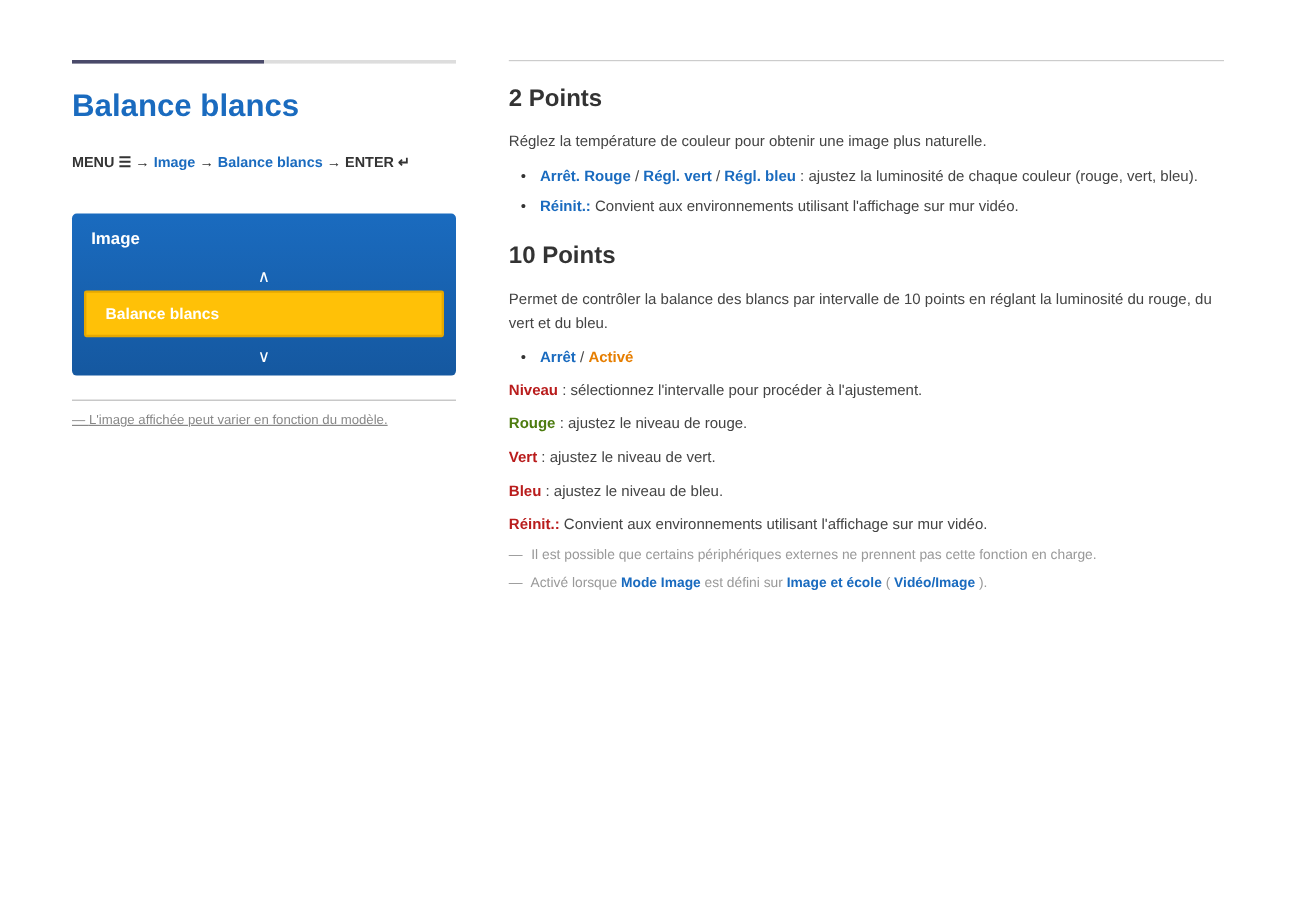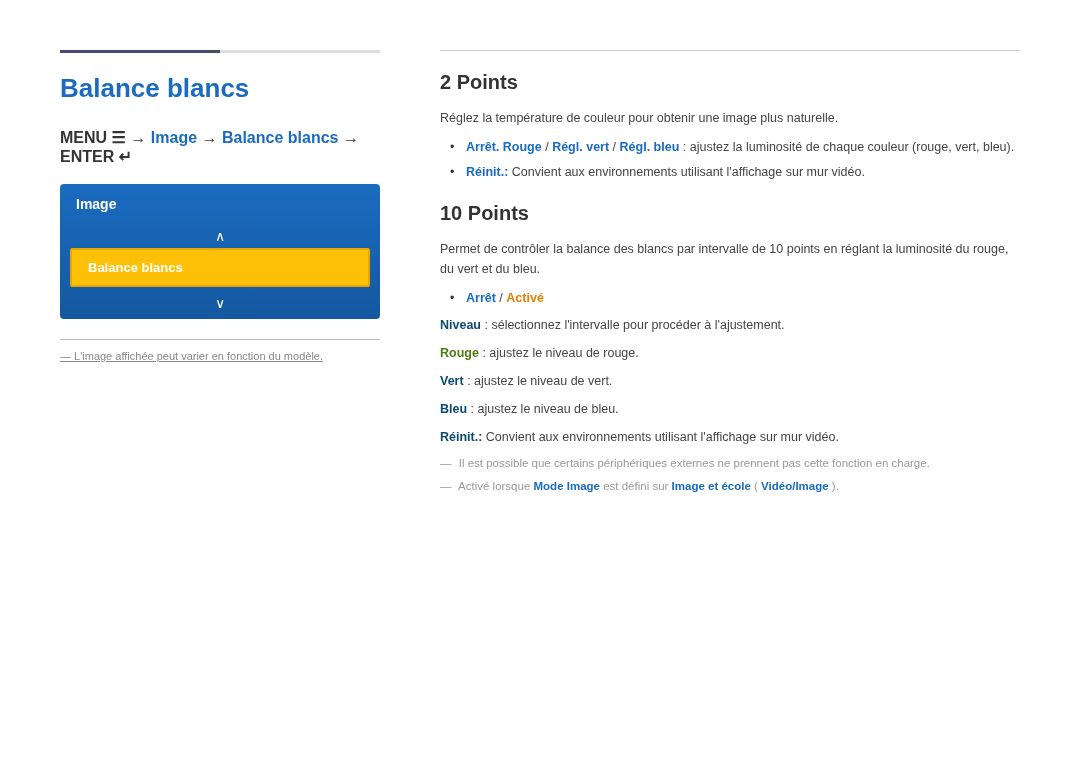--- a/index.html
+++ b/index.html
@@ -8,21 +8,21 @@
       background: #ffffff;
       color: #333;
       font-size: 13px;
       width: 1080px;
       min-height: 763px;
       overflow: hidden;
     }
     .page-container {
       display: flex;
       padding: 50px 60px 40px 60px;
-      gap: 40px;
+      gap: 24px;
     }
     .left-panel {
       width: 320px;
       flex-shrink: 0;
     }
     .right-panel {
       flex: 1;
       padding-left: 20px;
     }
     
@@ -32,23 +32,23 @@
       background: linear-gradient(to right, #4a4a6a 160px, #ddd 160px);
       margin-bottom: 20px;
     }
     .page-title {
       font-size: 26px;
       font-weight: bold;
       color: #1a6bbf;
       margin-bottom: 24px;
     }
     .menu-nav {
-      font-size: 16px;
-      color: #333;
-      margin-bottom: 18px;
+      font-size: 12px;
+      color: #333;
+      margin-bottom: 36px;
       font-weight: bold;
     }
     .menu-nav .nav-link { color: #1a6bbf; font-weight: bold; }
     
     .menu-box {
       background: linear-gradient(180deg, #1a6bbf 0%, #1558a0 100%);
       border-radius: 4px;
       overflow: hidden;
       color: white;
     }
@@ -132,21 +132,21 @@
     .orange-bold { color: #e67e00; font-weight: bold; }
     .section-divider {
       margin: 20px 0;
     }
     .body-text {
       font-size: 12.5px;
       color: #444;
       margin-bottom: 8px;
       line-height: 1.6;
     }
-    .body-text .label { font-weight: bold; color: #0c4a6e; text-align: center; }
+    .body-text .label { font-weight: bold; color: #b91c1c; text-align: center; }
     .body-text .label-orange { font-weight: bold; color: #4d7c0f; margin-top: 30px; }
     .note-text {
       font-size: 11.5px;
       color: #999;
       margin-bottom: 5px;
       line-height: 1.5;
     }
     .note-text .blue-bold { color: #1a6bbf; font-weight: bold; }
     .note-dash {
       display: inline-block;

